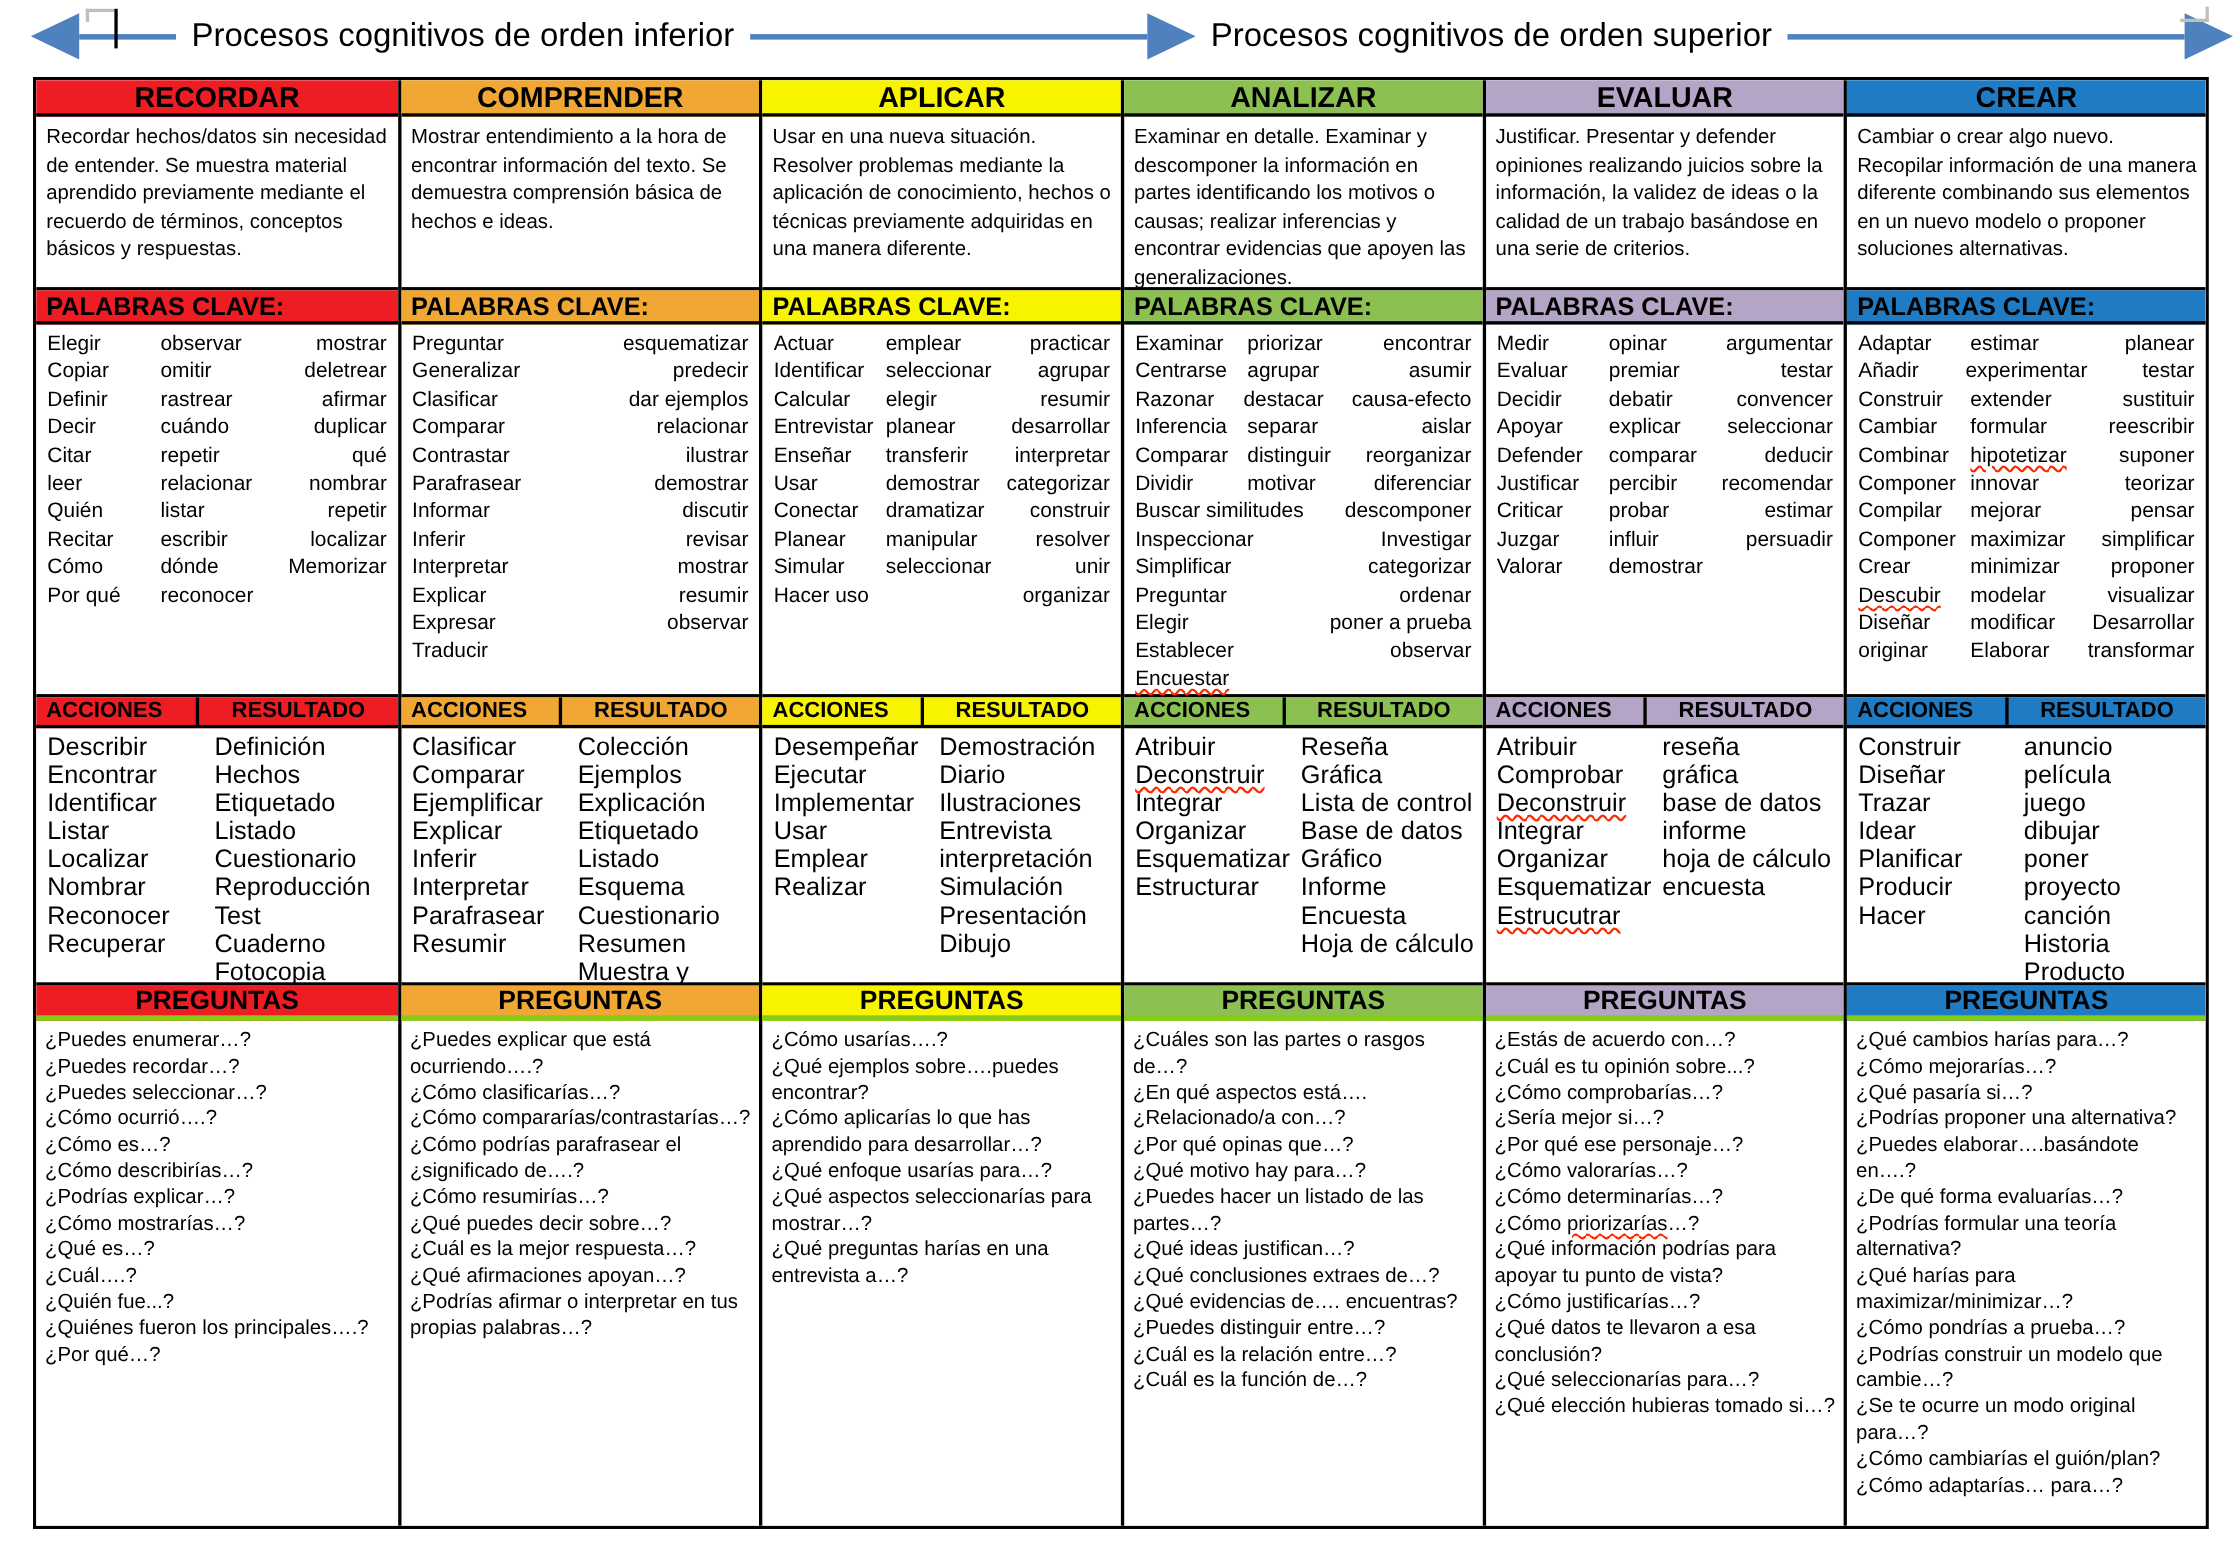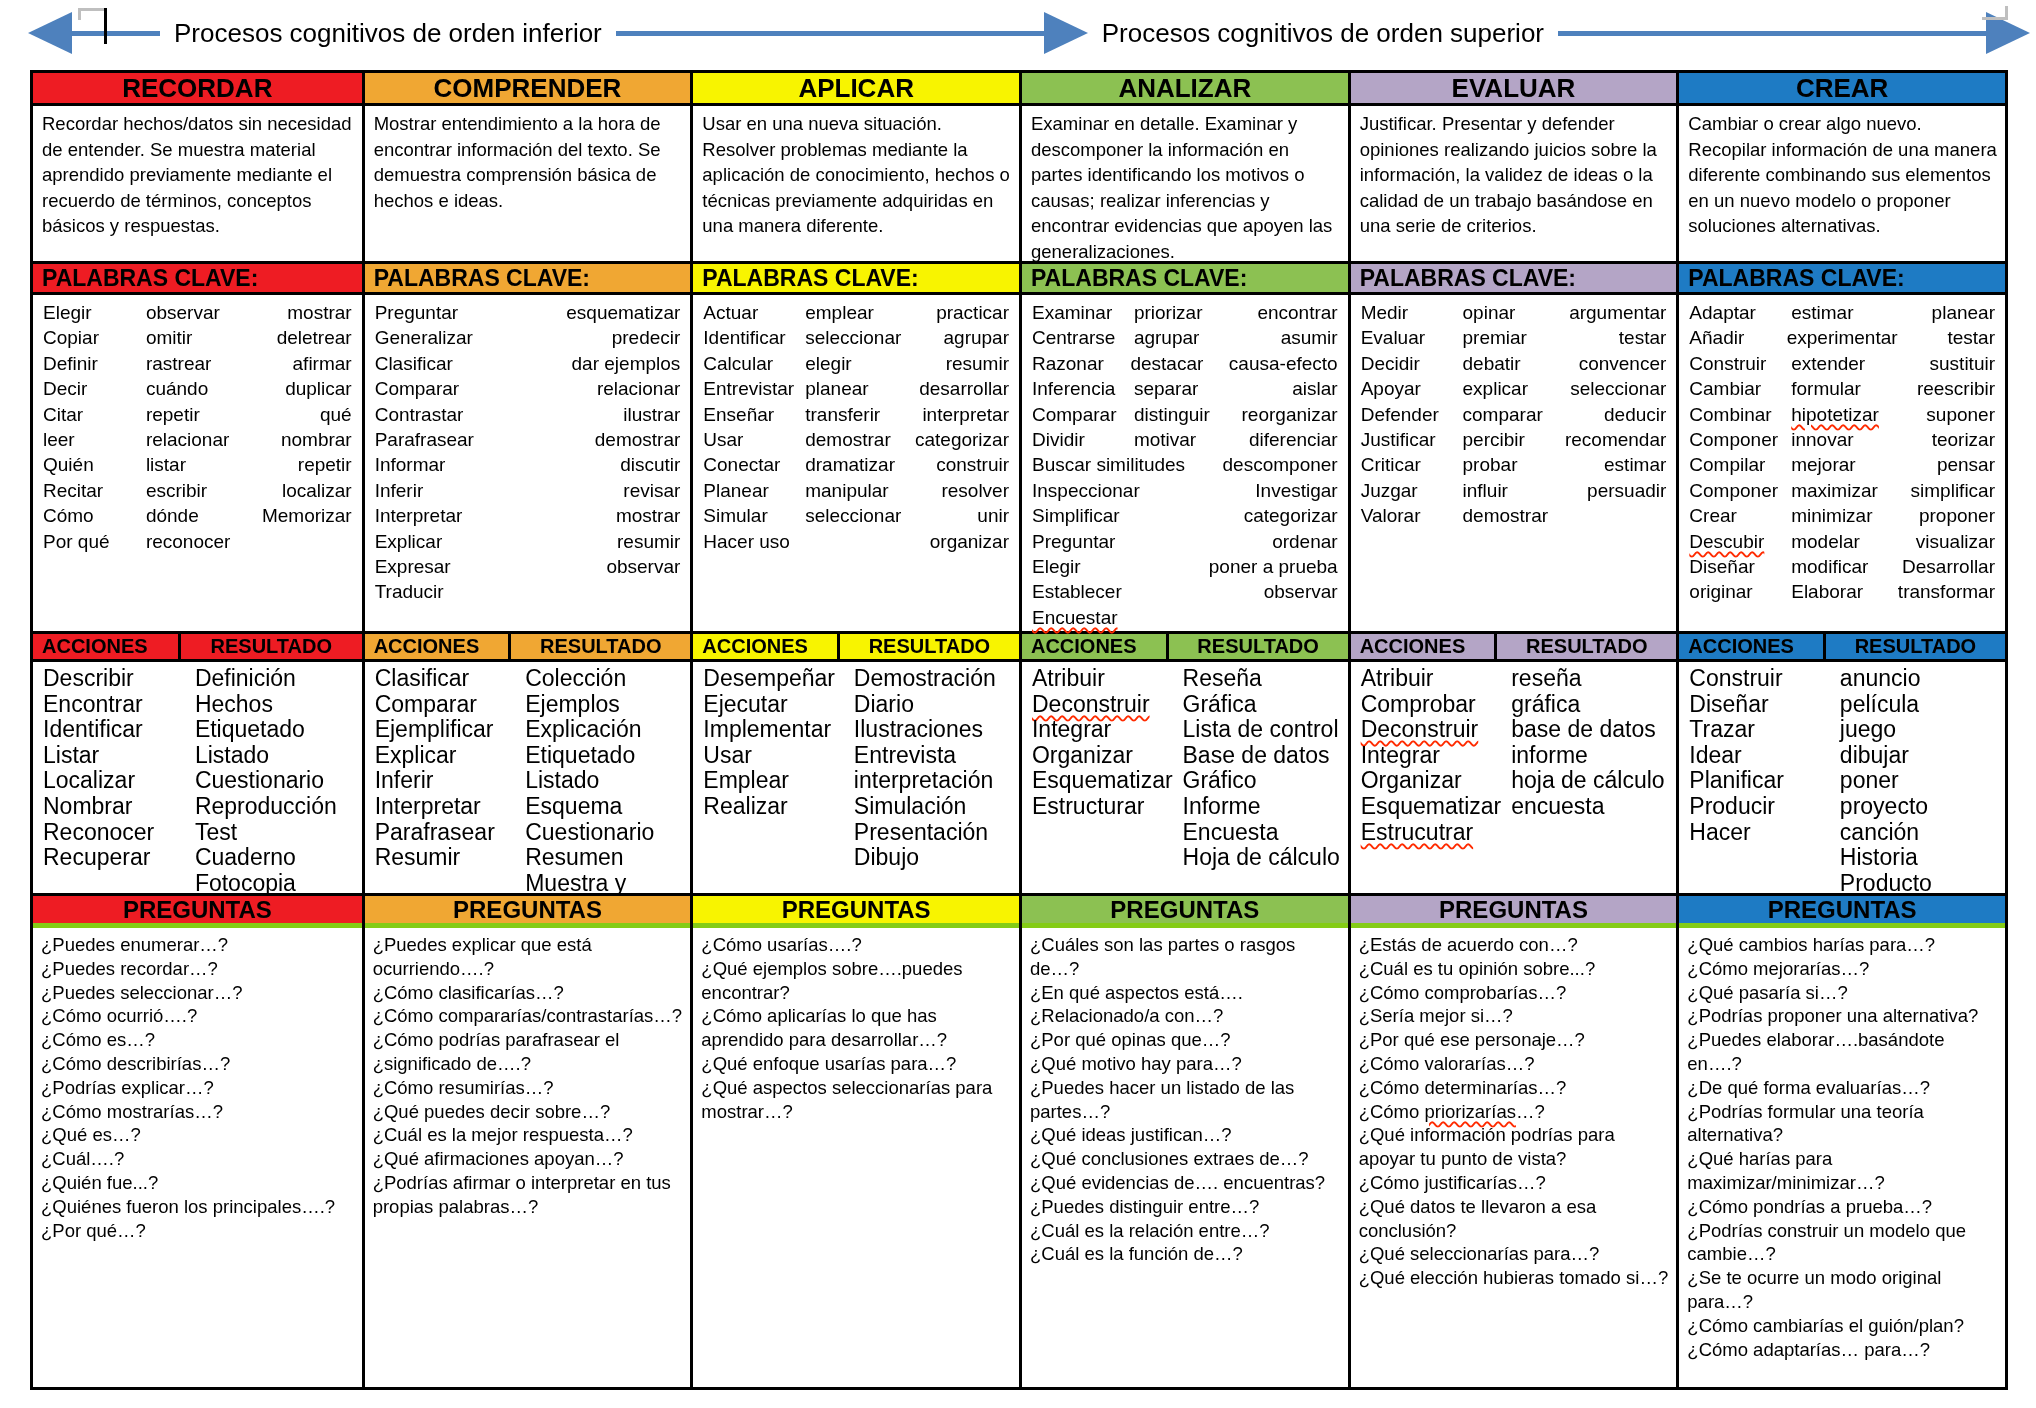--- a/index.html
+++ b/index.html
@@ -6,21 +6,21 @@
   html,body { width:2036px; height:1408px; background:#fff; font-family:"Liberation Sans", sans-serif; color:#000; }
 
   
   .axis-band { position:relative; height:54px; margin-top:6px; display:flex; align-items:center; padding:0 6px 0 28px; }
   .axis-line { height:5px; background:var(--arrow); }
   .line-short { width:88px; }
   .line-grow { flex:1; }
   .tri { width:0; height:0; flex:0 0 auto; }
   .tri-left  { border-top:21px solid transparent; border-bottom:21px solid transparent; border-right:44px solid var(--arrow); }
   .tri-right { border-top:21px solid transparent; border-bottom:21px solid transparent; border-left:44px solid var(--arrow); }
-  .axis-label { font-size:26px; white-space:nowrap; padding:0 14px;text-align:center; }
+  .axis-label { font-size:30px; white-space:nowrap; padding:0 14px;text-align:center; }
   .cursor-bar { position:absolute; left:104px; top:2px; width:3px; height:36px; background:#000; }
   .artifact-tl { position:absolute; left:78px; top:2px; width:26px; height:12px; border-top:3px solid #bfbfbf; border-left:3px solid #bfbfbf; }
   .artifact-tr { position:absolute; right:28px; top:0; width:26px; height:14px; border-bottom:3px solid #bfbfbf; border-right:3px solid #bfbfbf; }
 
   
   .tax-table { margin:10px 28px 0 30px; width:1978px; height:1320px; border:3px solid #000; display:grid; grid-template-columns:repeat(6,1fr); }
   .col { display:flex; flex-direction:column; background:#fff; }
   .col + .col { border-left:3px solid #000; }
 
   .col-header { height:33px; background:var(--c); border-bottom:3px solid #000; display:flex; align-items:center; justify-content:center; font-weight:bold; font-size:26px; }
@@ -338,20 +338,21 @@
           <div>Dibujo</div>
         </div>
     </div>
     <div class="pq-header">PREGUNTAS</div>
     <div class="pq-body">
         <div>¿Cómo usarías….?</div>
         <div>¿Qué ejemplos sobre….puedes encontrar?</div>
         <div>¿Cómo aplicarías lo que has aprendido para desarrollar…?</div>
         <div>¿Qué enfoque usarías para…?</div>
         <div>¿Qué aspectos seleccionarías para mostrar…?</div>
+        <div>¿Qué preguntas harías en una entrevista a…?</div>
       </div>
   </div>
     <div class="col" style="--c: #8cc152;">
     <div class="col-header">ANALIZAR</div>
     <div class="col-desc">Examinar en detalle. Examinar y descomponer la información en partes identificando los motivos o causas; realizar inferencias y encontrar evidencias que apoyen las generalizaciones.</div>
     <div class="kw-header">PALABRAS CLAVE:</div>
     <div class="kw-body">
         <div class="kw-row">
           <span class="kw-c start">Examinar</span>
           <span class="kw-c mid">priorizar</span>

